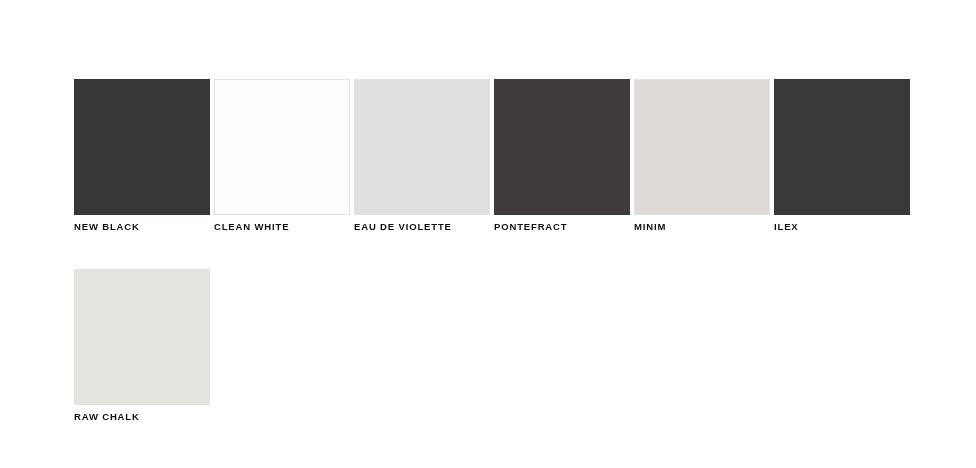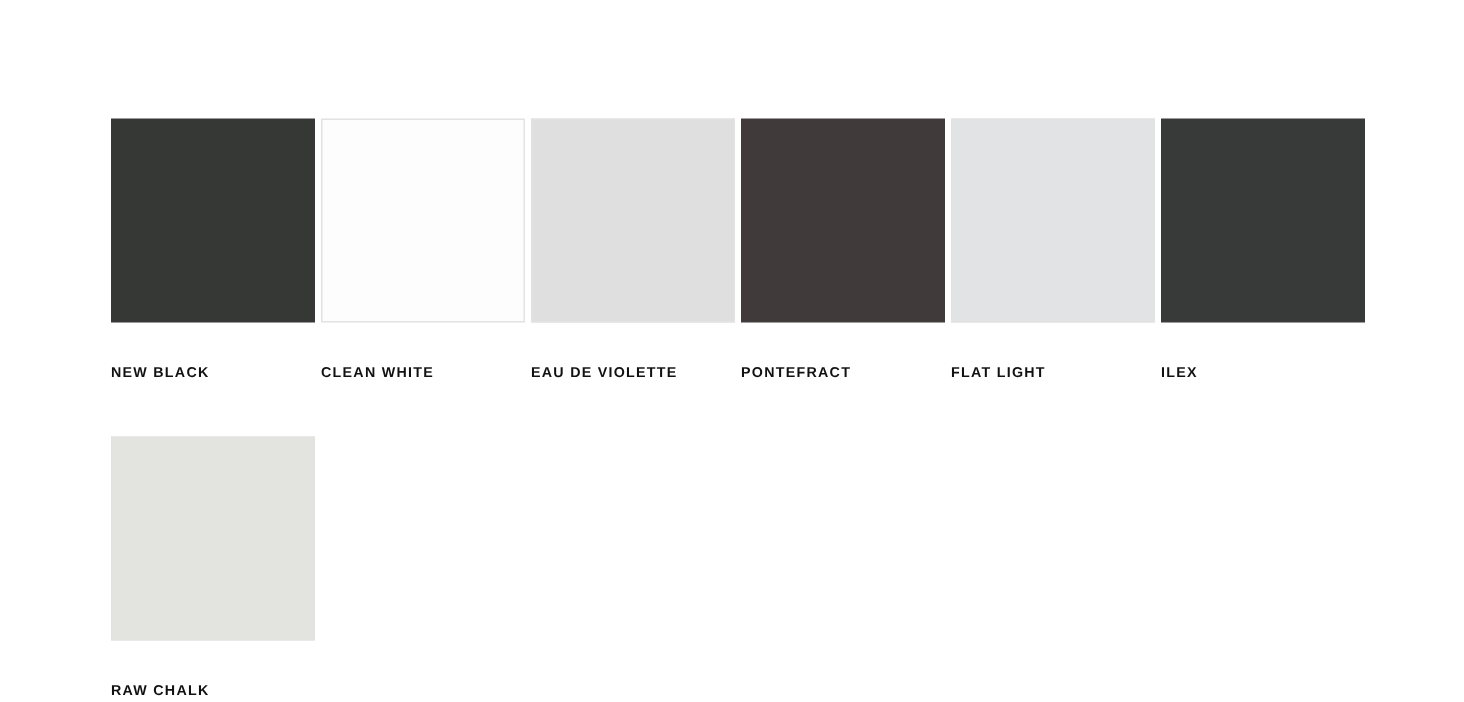--- a/index.html
+++ b/index.html
@@ -34,21 +34,21 @@
   .swatch-chip {
     width: 136px;
     height: 136px;
     box-sizing: border-box;
     display: block;
   }
   .swatch-chip.bordered {
     border: 1px solid #e2e2e2;
   }
   .swatch-label {
-    margin-top: 28px;
+    margin-top: 6px;
     font-size: 9.5px;
     font-weight: bold;
     letter-spacing: 0.85px;
     color: #111111;
     text-transform: uppercase;
     line-height: 12px;
     white-space: nowrap;
   }
 </style>
 </head>
@@ -66,22 +66,22 @@
       </div>
       <div class="swatch-cell">
         <div class="swatch-chip bordered" style="background-color: rgb(223, 223, 224); border-color: rgb(226, 226, 226);"></div>
         <div class="swatch-label">EAU DE VIOLETTE</div>
       </div>
       <div class="swatch-cell">
         <div class="swatch-chip" style="background-color: rgb(65, 58, 58);"></div>
         <div class="swatch-label">PONTEFRACT</div>
       </div>
       <div class="swatch-cell">
-        <div class="swatch-chip bordered" style="background-color: rgb(226, 227, 229); border-color: rgb(226, 226, 226);"></div>
-        <div class="swatch-label">FLAT LIGHT</div>
+        <div class="swatch-chip bordered" style="background-color: rgb(222, 218, 216); border-color: rgb(226, 226, 226);"></div>
+        <div class="swatch-label">MINIM</div>
       </div>
       <div class="swatch-cell">
         <div class="swatch-chip" style="background-color: rgb(56, 58, 57);"></div>
         <div class="swatch-label">ILEX</div>
       </div>
       <div class="swatch-cell">
         <div class="swatch-chip bordered" style="background-color: rgb(227, 228, 223); border-color: rgb(226, 226, 226);"></div>
         <div class="swatch-label">RAW CHALK</div>
       </div>
     </div>

